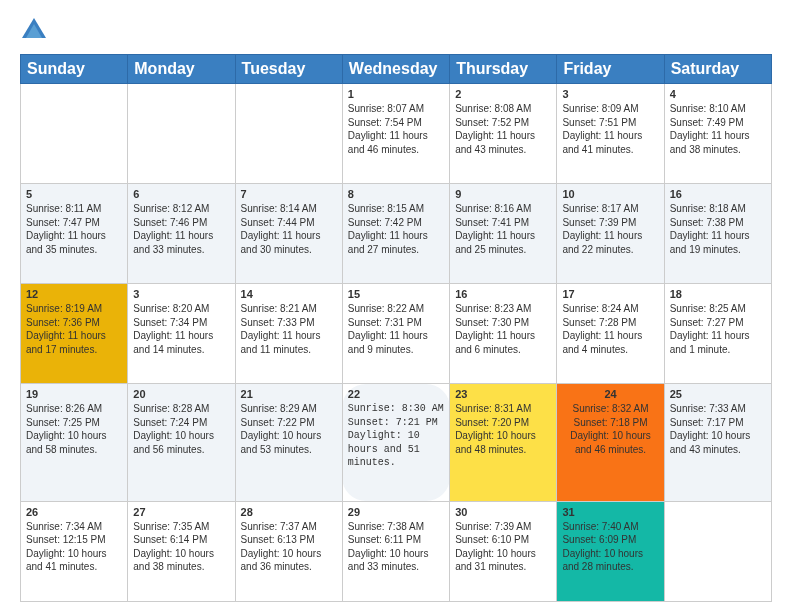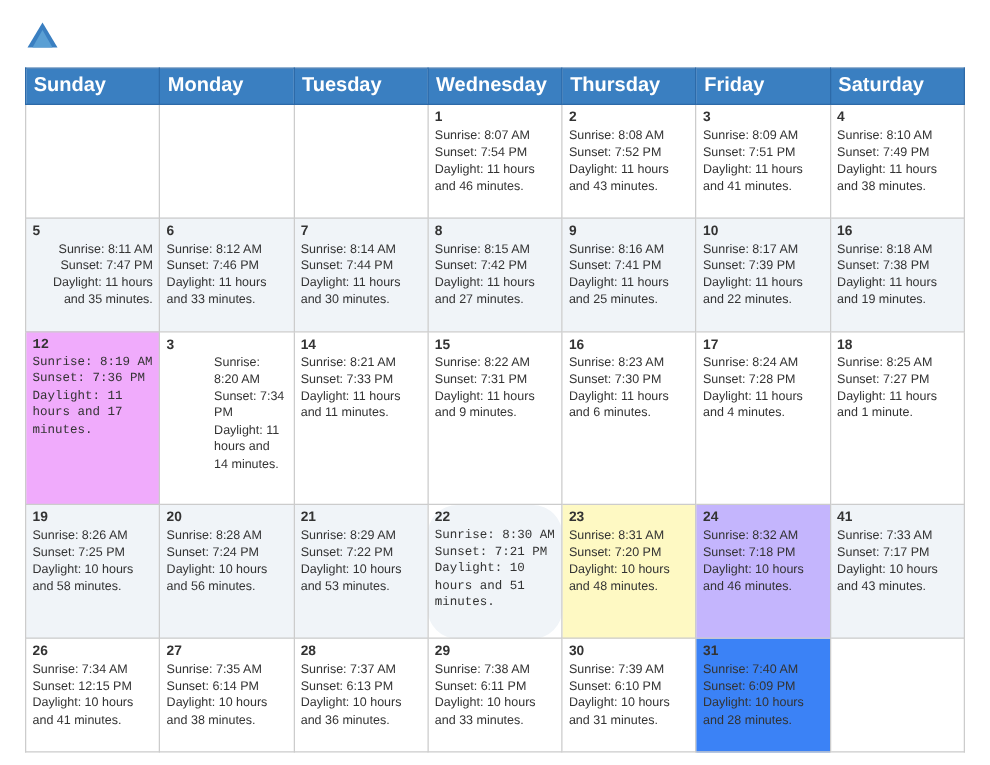--- a/index.html
+++ b/index.html
@@ -161,21 +161,21 @@
           <td style="background: rgb(255, 255, 255);">
             <span class="day-number">4</span>
             <div class="day-info" style="white-space: pre-line;">Sunrise: 8:10 AM
 Sunset: 7:49 PM
 Daylight: 11 hours and 38 minutes.</div>
           </td>
         </tr>
         <tr>
           <td style="background: rgb(240, 244, 248);">
             <span class="day-number">5</span>
-            <div class="day-info" style="white-space: pre-line; text-align: right;">Sunrise: 8:11 AM
+            <div class="day-info" style="white-space: pre-line;">Sunrise: 8:11 AM
 Sunset: 7:47 PM
 Daylight: 11 hours and 35 minutes.</div>
           </td>
           <td style="background: rgb(240, 244, 248);">
             <span class="day-number">6</span>
             <div class="day-info" style="white-space: pre-line;">Sunrise: 8:12 AM
 Sunset: 7:46 PM
 Daylight: 11 hours and 33 minutes.</div>
           </td>
           <td style="background: rgb(240, 244, 248);">
@@ -203,29 +203,29 @@
 Daylight: 11 hours and 22 minutes.</div>
           </td>
           <td style="background: rgb(240, 244, 248);">
             <span class="day-number">16</span>
             <div class="day-info" style="white-space: pre-line;">Sunrise: 8:18 AM
 Sunset: 7:38 PM
 Daylight: 11 hours and 19 minutes.</div>
           </td>
         </tr>
         <tr>
-          <td style="background: #f0abfc; font-family: Liberation Mono, monospace;">
+          <td style="background: #eab308;">
             <span class="day-number">12</span>
             <div class="day-info" style="white-space: pre-line;">Sunrise: 8:19 AM
 Sunset: 7:36 PM
 Daylight: 11 hours and 17 minutes.</div>
           </td>
           <td style="background: rgb(255, 255, 255);">
             <span class="day-number">3</span>
-            <div class="day-info" style="white-space: pre-line; margin-left: 38px;">Sunrise: 8:20 AM
+            <div class="day-info" style="white-space: pre-line;">Sunrise: 8:20 AM
 Sunset: 7:34 PM
 Daylight: 11 hours and 14 minutes.</div>
           </td>
           <td style="background: rgb(255, 255, 255);">
             <span class="day-number">14</span>
             <div class="day-info" style="white-space: pre-line;">Sunrise: 8:21 AM
 Sunset: 7:33 PM
 Daylight: 11 hours and 11 minutes.</div>
           </td>
           <td style="background: rgb(255, 255, 255);">
@@ -271,34 +271,34 @@
             <div class="day-info" style="white-space: pre-line;">Sunrise: 8:29 AM
 Sunset: 7:22 PM
 Daylight: 10 hours and 53 minutes.</div>
           </td>
           <td style="background: rgb(240, 244, 248); border-radius: 24px;">
             <span class="day-number">22</span>
             <div class="day-info" style="white-space: pre-line; font-family: Liberation Mono, monospace;">Sunrise: 8:30 AM
 Sunset: 7:21 PM
 Daylight: 10 hours and 51 minutes.</div>
           </td>
-          <td style="background: #fef9c3;">
+          <td style="background: #fde047;">
             <span class="day-number">23</span>
             <div class="day-info" style="white-space: pre-line;">Sunrise: 8:31 AM
 Sunset: 7:20 PM
 Daylight: 10 hours and 48 minutes.</div>
           </td>
-          <td style="background: #c4b5fd;">
+          <td style="background: #f97316; text-align: center;">
             <span class="day-number">24</span>
             <div class="day-info" style="white-space: pre-line;">Sunrise: 8:32 AM
 Sunset: 7:18 PM
 Daylight: 10 hours and 46 minutes.</div>
           </td>
           <td style="background: rgb(240, 244, 248);">
-            <span class="day-number">41</span>
+            <span class="day-number">25</span>
             <div class="day-info" style="white-space: pre-line;">Sunrise: 7:33 AM
 Sunset: 7:17 PM
 Daylight: 10 hours and 43 minutes.</div>
           </td>
         </tr>
         <tr>
           <td style="background: rgb(255, 255, 255);">
             <span class="day-number">26</span>
             <div class="day-info" style="white-space: pre-line;">Sunrise: 7:34 AM
 Sunset: 12:15 PM
@@ -321,21 +321,21 @@
             <div class="day-info" style="white-space: pre-line;">Sunrise: 7:38 AM
 Sunset: 6:11 PM
 Daylight: 10 hours and 33 minutes.</div>
           </td>
           <td style="background: rgb(255, 255, 255);">
             <span class="day-number">30</span>
             <div class="day-info" style="white-space: pre-line;">Sunrise: 7:39 AM
 Sunset: 6:10 PM
 Daylight: 10 hours and 31 minutes.</div>
           </td>
-          <td style="background: #3b82f6;">
+          <td style="background: #14b8a6;">
             <span class="day-number">31</span>
             <div class="day-info" style="white-space: pre-line;">Sunrise: 7:40 AM
 Sunset: 6:09 PM
 Daylight: 10 hours and 28 minutes.</div>
           </td>
           <td class="empty-td"></td>
         </tr>
       </tbody>
   </table>
 </div>

